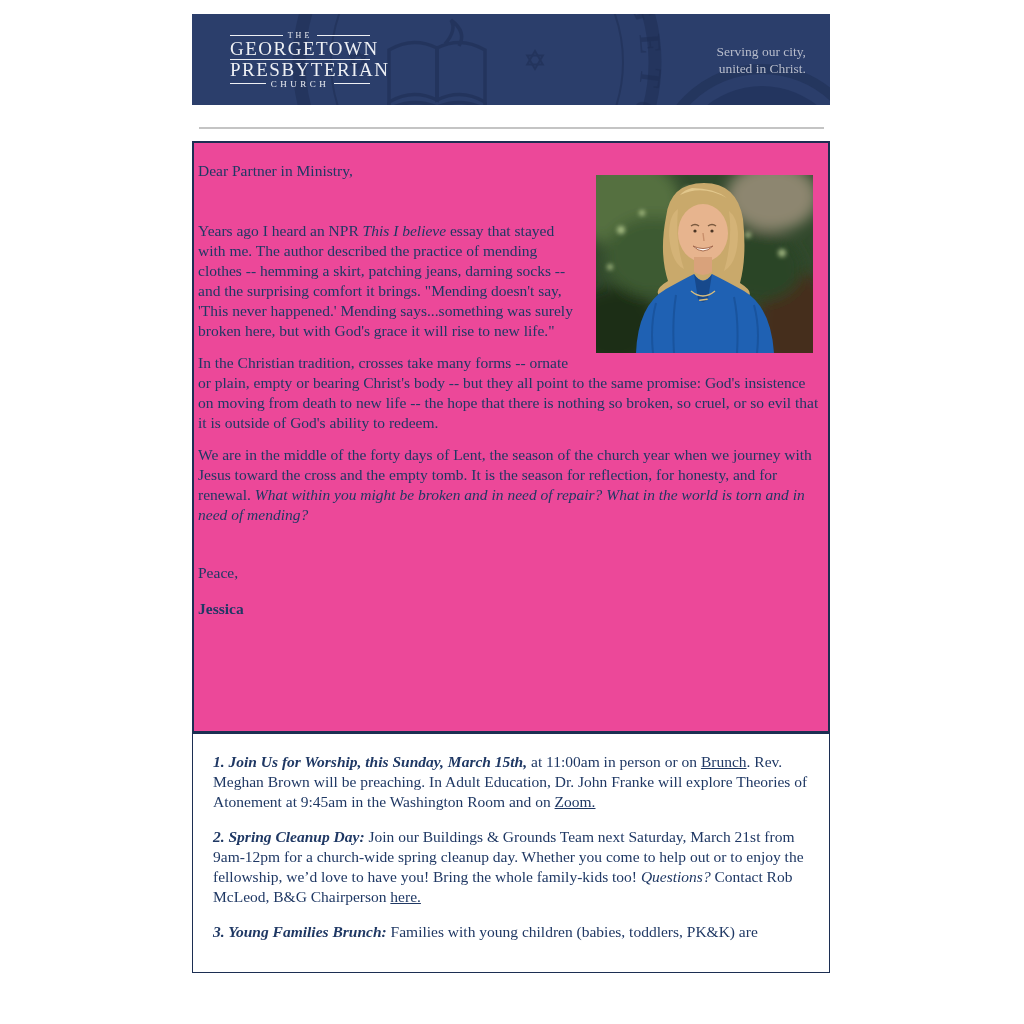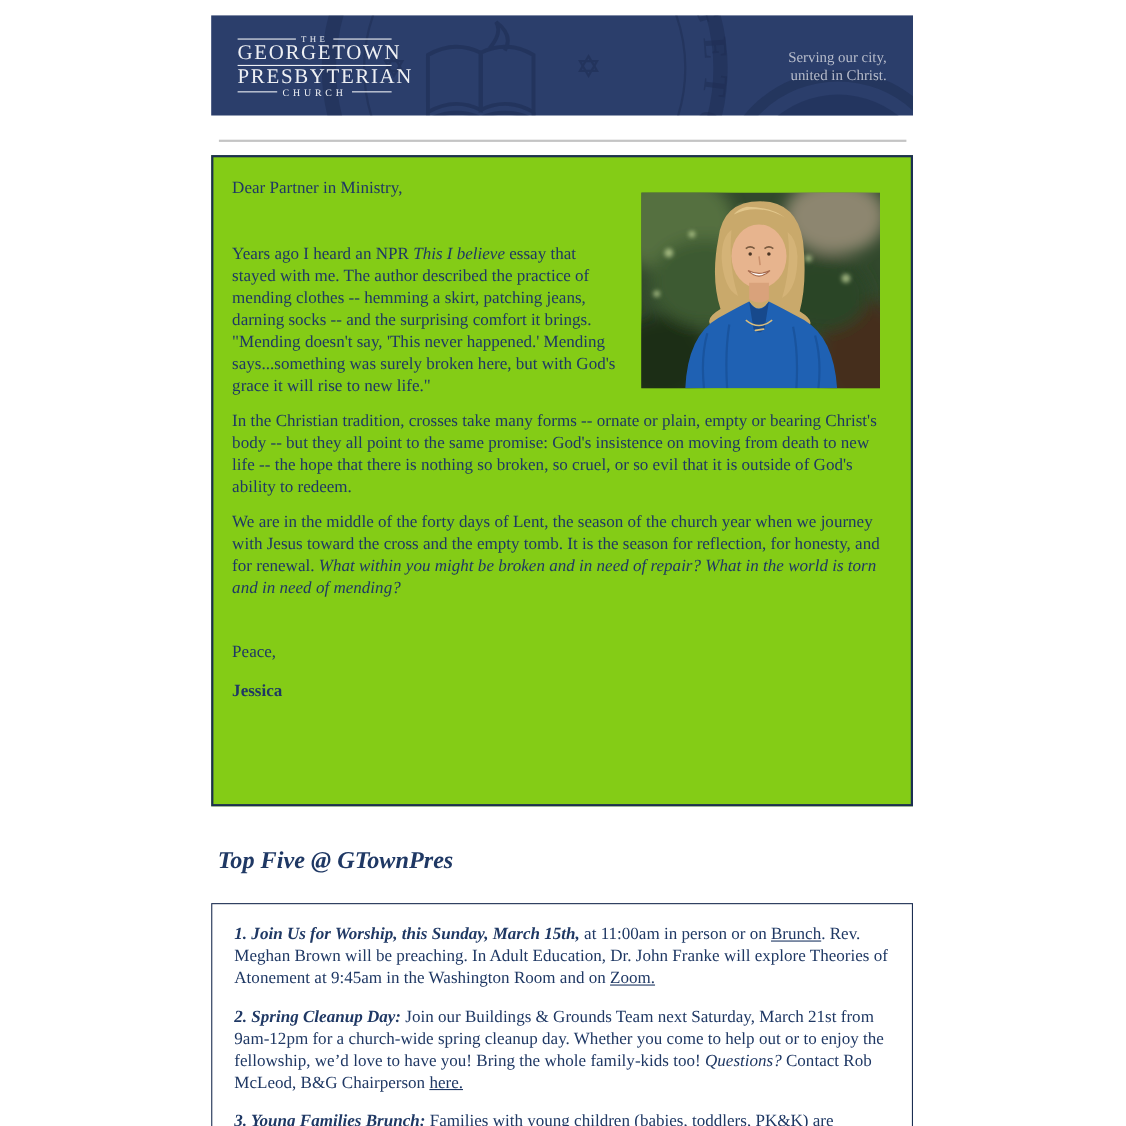--- a/index.html
+++ b/index.html
@@ -6,39 +6,39 @@
   html, body { width: 1024px; height: 1024px; overflow: hidden; background: #ffffff; }
   body { font-family: "Liberation Serif", "DejaVu Serif", serif; color: #1f3864; }
   .page { width: 638px; margin-left: 192px; padding-top: 14px; }
 
   
   .masthead {
     position: relative; height: 91px; background: #2b3e6b;
     overflow: hidden; display: flex; align-items: center; justify-content: space-between;
   }
   .masthead svg.watermark { position: absolute; inset: 0; }
-  .logo { position: relative; margin-left: 24px; width: 140px; color: #eef0f4; text-align: center; }
+  .logo { position: relative; margin-left: 38px; width: 140px; color: #eef0f4; text-align: center; }
   .logo-row { display: flex; align-items: center; gap: 5px; }
   .logo-row .rule { flex: 1; height: 1px; background: #eef0f4; }
   .logo-the { font-size: 8px; letter-spacing: 3px; }
   .logo-main { font-size: 19px; letter-spacing: 1.5px; line-height: 18px; white-space: nowrap; }
   .logo-underline { height: 1px; background: #eef0f4; margin: 1px 0 1px 0; }
   .logo-church { font-size: 9px; letter-spacing: 3.5px; }
   .tagline {
     position: relative; margin-right: 24px; text-align: right;
     color: #b7bccb; font-size: 13.5px; line-height: 17px;
   }
 
   
   .divider { height: 2px; background: #c4c4c4; margin: 22px 6px 12px 7px; }
 
   
   .letter-box {
-    border: 2px solid #1c2e52; background: #84cc16;
-    height: 592px; padding: 18px 17px;
+    border: 2px solid #1c2e52; background: #ec4899;
+    height: 592px; padding: 18px 4px;
     font-size: 15.5px; line-height: 20px;
   }
   .letter-box p { margin: 12px 0; }
   .salutation { margin-top: 0 !important; margin-bottom: 40px !important; }
   .portrait { float: right; margin: 14px 11px 15px 20px; width: 217px; height: 178px; }
   .closing { margin-top: 12px !important; }
   .peace { margin-top: 38px !important; }
   .signature { margin-top: 16px !important; font-weight: bold; }
   .b { font-weight: bold; font-style: italic; }
   .i { font-style: italic; }
@@ -169,21 +169,20 @@
     </svg>
 
     <p class="salutation">Dear Partner in Ministry,</p>
     <p><span>Years ago I heard an NPR </span><span class="i">This I believe</span><span> essay that stayed with me. The author described the practice of mending clothes -- hemming a skirt, patching jeans, darning socks -- and the surprising comfort it brings. "Mending doesn't say, 'This never happened.' Mending says...something was surely broken here, but with God's grace it will rise to new life."</span></p>
     <p><span>In the Christian tradition, crosses take many forms -- ornate or plain, empty or bearing Christ's body -- but they all point to the same promise: God's insistence on moving from death to new life -- the hope that there is nothing so broken, so cruel, or so evil that it is outside of God's ability to redeem.</span></p>
     <p><span>We are in the middle of the forty days of Lent, the season of the church year when we journey with Jesus toward the cross and the empty tomb. It is the season for reflection, for honesty, and for renewal. </span><span class="i">What within you might be broken and in need of repair? What in the world is torn and in need of mending?</span></p>
     <p class="peace">Peace,</p>
     <p class="signature">Jessica</p>
   </section>
 
-  <h2 class="topfive-heading">Top Five @ GTownPres</h2>
 
   <section class="items-box">
     <p><span class="b">1. Join Us for Worship, this Sunday, March 15th,</span><span> at 11:00am in person or on </span><a href="#" class="lnk">Brunch</a><span>. Rev. Meghan Brown will be preaching. In Adult Education, Dr. John Franke will explore Theories of Atonement at 9:45am in the Washington Room and on </span><a href="#" class="lnk">Zoom.</a></p>
     <p><span class="b">2. Spring Cleanup Day:</span><span> Join our Buildings &amp; Grounds Team next Saturday, March 21st from 9am-12pm for a church-wide spring cleanup day. Whether you come to help out or to enjoy the fellowship, we’d love to have you! Bring the whole family-kids too! </span><span class="i">Questions?</span><span> Contact Rob McLeod, B&amp;G Chairperson </span><a href="#" class="lnk">here.</a></p>
     <p><span class="b">3. Young Families Brunch:</span><span> Families with young children (babies, toddlers, PK&amp;K) are</span></p>
   </section>
 
 </div>
 
 </body></html>

